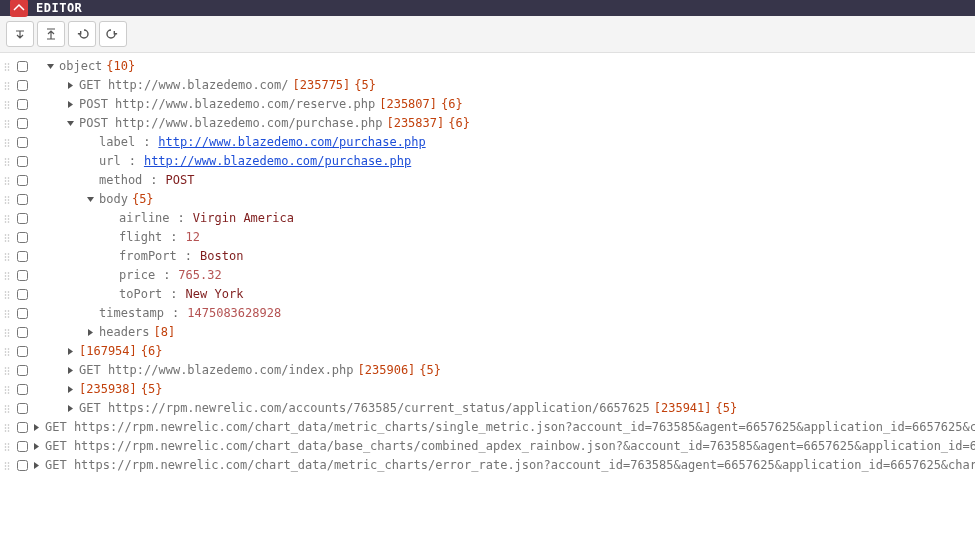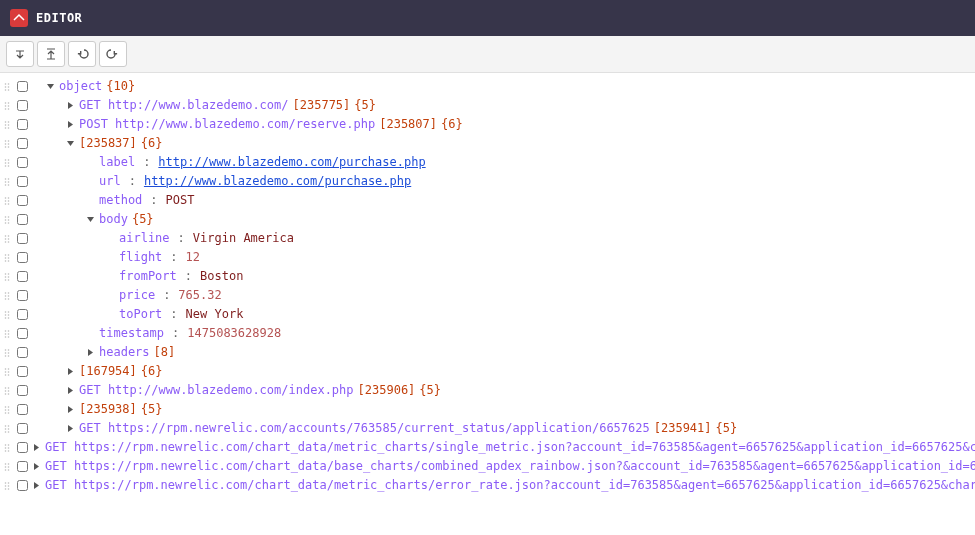--- a/index.html
+++ b/index.html
@@ -1,32 +1,32 @@
 <!DOCTYPE html>
 <html><head>
 <meta charset="utf-8">
 <style>
 * { margin: 0; padding: 0; box-sizing: border-box; }
 body { font-family: "Menlo", "Monaco", "Consolas", monospace; font-size: 12px; background: #fff; overflow-x: auto; }
-.header { background: #37354a; color: #fff; display: flex; align-items: center; padding: 6px 10px; height: 36px; }
+.header { background: #37354a; color: #fff; display: flex; align-items: center; padding: 6px 10px; height: 16px; }
 .logo { width: 18px; height: 18px; background: #d93b3b; border-radius: 3px; display: flex; align-items: center; justify-content: center; margin-right: 8px; }
 .logo svg { width: 12px; height: 12px; }
 .title { font-weight: 600; letter-spacing: 0.5px; font-size: 12px; }
 .toolbar { background: #f4f4f4; border-bottom: 1px solid #e0e0e0; padding: 5px 6px; display: flex; gap: 3px; }
 .toolbar button { width: 28px; height: 26px; border: 1px solid #ccc; background: #fff; border-radius: 3px; cursor: pointer; display: flex; align-items: center; justify-content: center; color: #555; }
 .tree { padding: 4px 0 10px 0; }
 .row { display: flex; align-items: center; height: 19px; line-height: 19px; white-space: nowrap; padding-left: 2px; }
 .gutter { width: 10px; display: flex; align-items: center; justify-content: center; color: #ccc; flex-shrink: 0; }
 .gutter svg { width: 6px; height: 10px; }
 .cb { width: 20px; display: flex; align-items: center; justify-content: center; flex-shrink: 0; }
 .cb input { width: 11px; height: 11px; border: 1px solid #999; }
 .content { display: flex; align-items: center; gap: 4px; }
 .tri { width: 9px; height: 9px; display: inline-flex; align-items: center; justify-content: center; margin-right: 4px; cursor: pointer; flex-shrink: 0; }
 .tri svg { width: 9px; height: 9px; }
-.key { color: #8b5cf6; }
+.key { color: #737373; }
 .meta { color: #c2410c; }
 .str { color: #7f1d1d; }
 .num { color: #b55353; }
 .link { color: #1d4ed8; text-decoration: underline; }
 .colon { color: #666; margin: 0 4px; }
 .ind { display: inline-block; }
 </style>
 </head>
 <body>
 
@@ -156,20 +156,21 @@
       <span class="cb">
         <input type="checkbox" style="">
       </span>
       <span class="ind" style="width:34px"></span>
       <span class="tri">
         <svg viewBox="0 0 9 9">
           <path d="M2 1 L7 4.5 L2 8 Z" fill="#555" transform="rotate(90 4.5 4.5)"></path>
         </svg>
       </span>
       <span class="content">
+        <span class="key">POST http://www.blazedemo.com/purchase.php</span> 
         <span class="meta">[235837]</span> 
         <span class="meta">{6}</span>
       </span>
     </div>
     <div class="row">
       <span class="gutter">
         <svg viewBox="0 0 6 10">
           <circle cx="1.5" cy="2" r="0.8" fill="#bbb"></circle>
           <circle cx="4.5" cy="2" r="0.8" fill="#bbb"></circle>
           <circle cx="1.5" cy="5" r="0.8" fill="#bbb"></circle>

